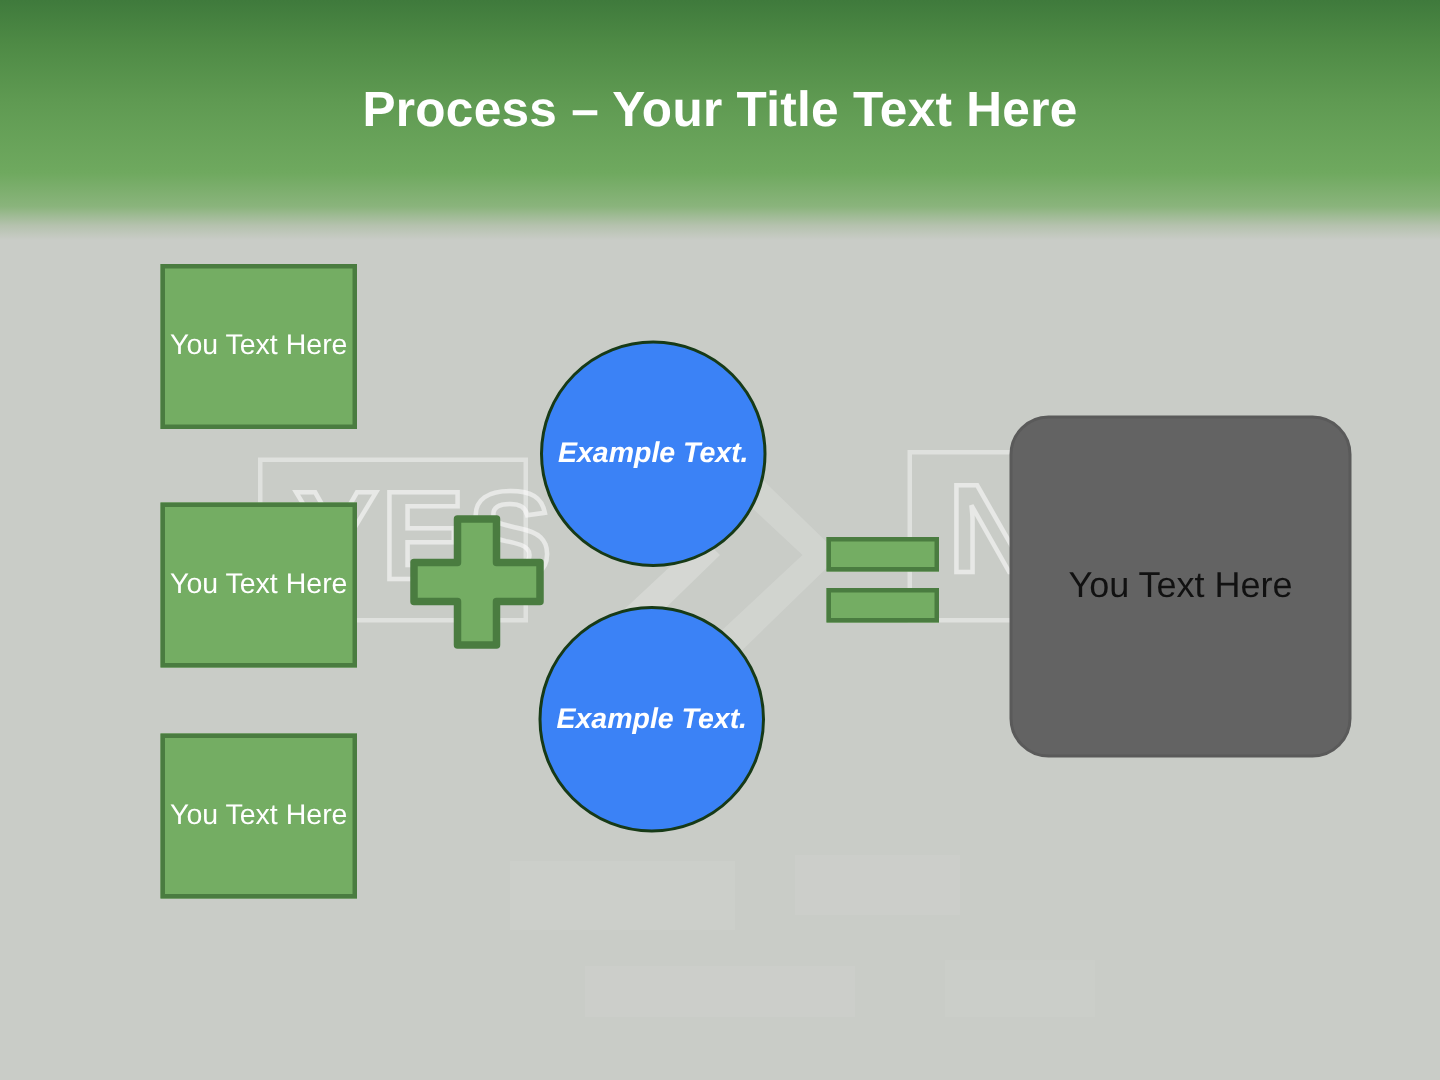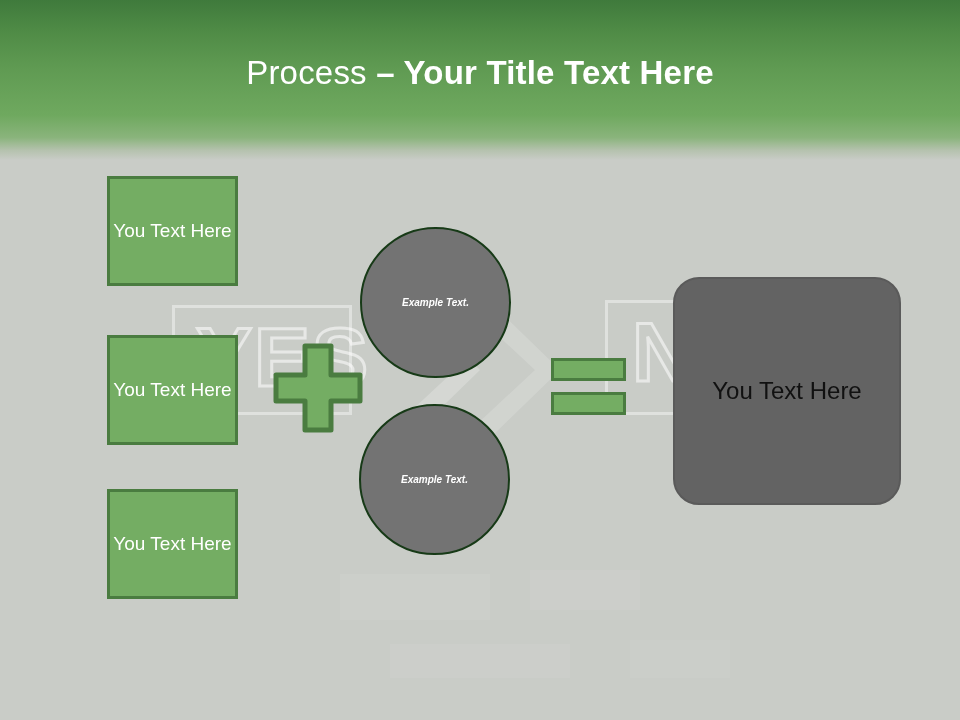--- a/index.html
+++ b/index.html
@@ -45,21 +45,21 @@
     top: 52px;
     width: 960px;
     text-align: center;
     color: #ffffff;
     font-size: 33px;
     line-height: 42px;
     letter-spacing: 0.2px;
     white-space: nowrap;
   }
   .slide-title .title-strong {
-    font-weight: normal;
+    font-weight: bold;
   }
   .slide-title .title-rest {
     font-weight: bold;
   }
 
   
   .watermark-layer {
     position: absolute;
     left: 0;
     top: 130px;
@@ -146,28 +146,28 @@
     text-align: center;
   }
   .green-box.b1 { top: 176px; }
   .green-box.b2 { top: 335px; }
   .green-box.b3 { top: 489px; }
 
   
   .circle {
     position: absolute;
     border-radius: 50%;
-    background: #737373;
+    background: #3b82f6;
     border: 2px solid #173a17;
     box-sizing: border-box;
     display: flex;
     align-items: center;
     justify-content: center;
     color: #ffffff;
-    font-size: 10px;
+    font-size: 19px;
     line-height: 22px;
     font-weight: bold;
     font-style: italic;
     text-align: center;
   }
   .circle.c1 {
     left: 360px;
     top: 227px;
     width: 151px;
     height: 151px;

